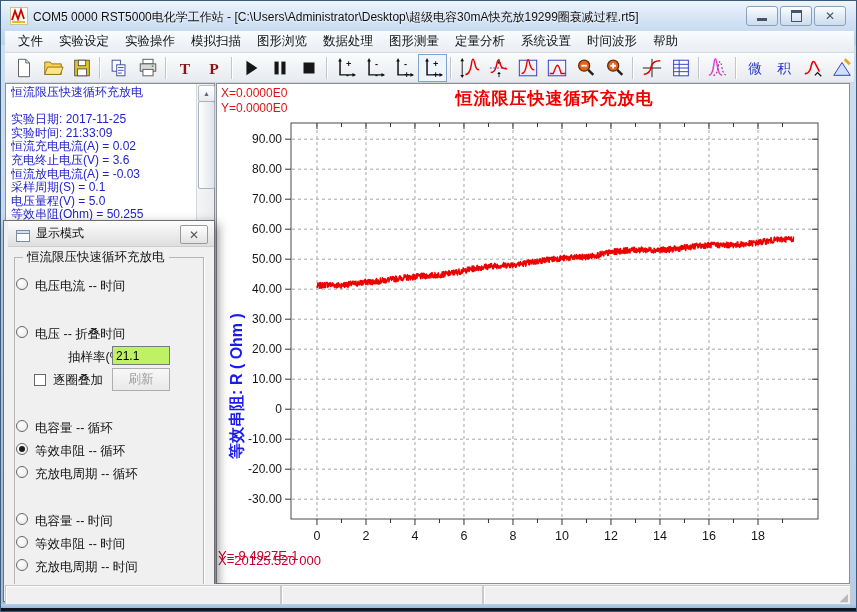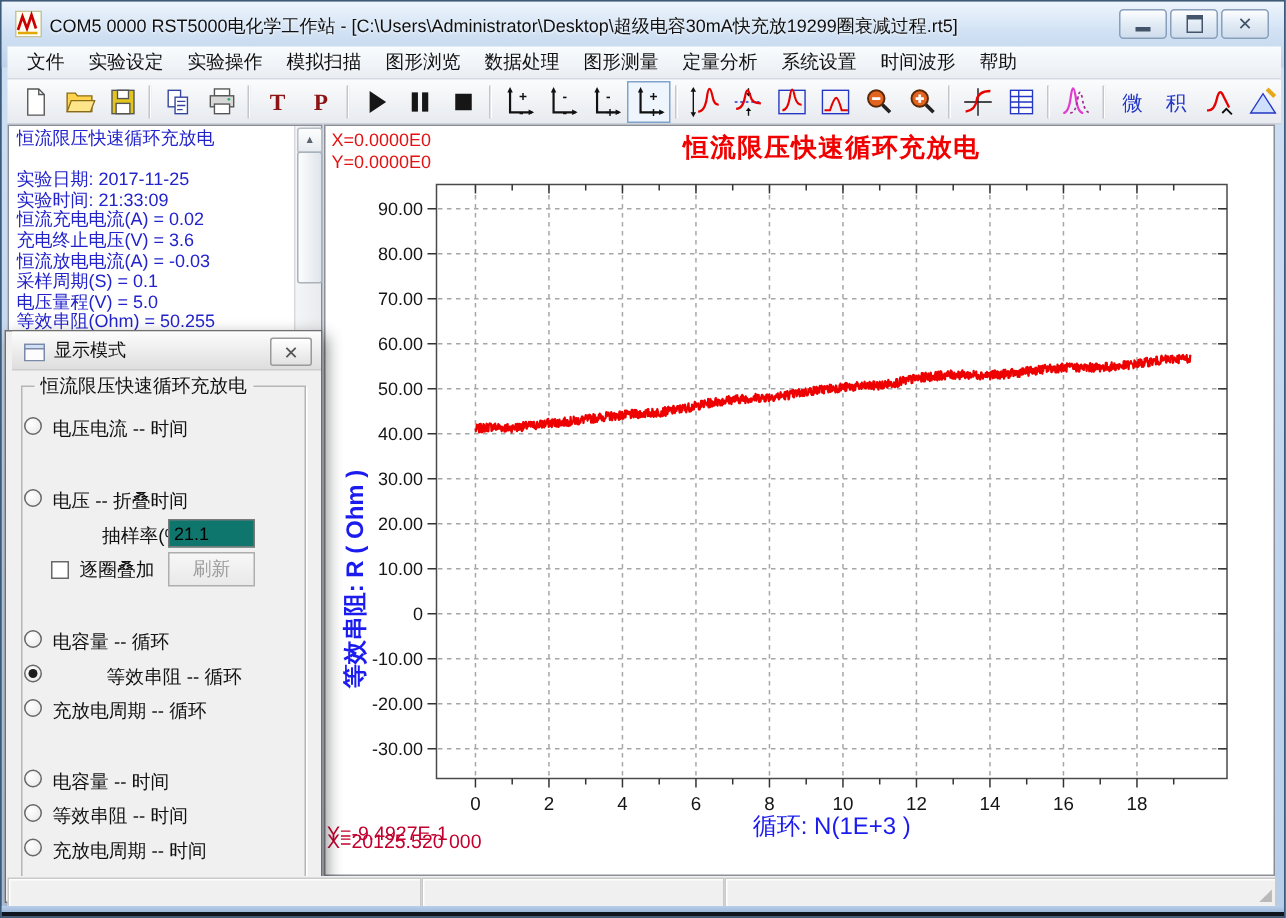--- a/index.html
+++ b/index.html
@@ -73,21 +73,21 @@
        border:1px solid #b5b5b5;box-shadow:1px 1px 0 #ffffff;}
   .gb-label{position:absolute;left:8px;top:-9px;background:#f0f0f0;padding:0 4px;font-size:12.5px;
        color:#111;white-space:nowrap;}
   .opt{position:absolute;left:12px;height:16px;display:flex;align-items:flex-start;
        font-size:12.5px;color:#111;white-space:nowrap;}
   .radio{width:12px;height:12px;border-radius:50%;border:1px solid #686868;box-sizing:border-box;
        background:radial-gradient(circle at 35% 35%,#ffffff,#e6e6e6);margin-right:7px;position:relative;flex:0 0 auto;}
   .radio.checked::after{content:"";position:absolute;left:2px;top:2px;width:6px;height:6px;border-radius:50%;background:#1c1c1c;}
   .samp-label{position:absolute;left:28px;top:128px;font-size:12.5px;color:#111;margin-left:36px;}
   .samp-input{position:absolute;left:108px;top:125px;width:58px;height:19px;box-sizing:border-box;
-       border:1px solid #7a7a7a;background:#0f766e;font-size:12px;padding:1px 3px;font-family:"Liberation Sans",sans-serif;}
+       border:1px solid #7a7a7a;background:#bef264;font-size:12px;padding:1px 3px;font-family:"Liberation Sans",sans-serif;}
   .refresh-btn{position:absolute;left:108px;top:147px;width:58px;height:23px;box-sizing:border-box;
        border:1px solid #aeaeae;background:linear-gradient(#f7f7f7,#e9e9e9);color:#9d9d9d;
        font-size:12.5px;text-align:center;line-height:21px;}
   .chk-row{position:absolute;left:30px;top:151px;height:16px;display:flex;align-items:center;
        font-size:12.5px;color:#111;white-space:nowrap;}
   .checkbox{width:12px;height:12px;border:1px solid #686868;background:#fff;margin-right:7px;box-sizing:border-box;flex:0 0 auto;}
   
   .statusbar{position:absolute;left:4px;top:583px;width:845px;height:22px;background:#f0f0f0;}
   .pane{position:absolute;top:1px;height:18px;border:1px solid #c9c9c9;box-shadow:inset 1px 1px 0 rgba(255,255,255,.9);}
   .pane1{left:0;width:274px;} .pane2{left:276px;width:200px;} .pane3{left:478px;width:366px;}
@@ -455,21 +455,20 @@
         <line x1="516.4741980474198" y1="435" x2="516.4741980474198" y2="439" stroke="#333"></line>
         <line x1="516.4741980474198" y1="39" x2="516.4741980474198" y2="43" stroke="#333"></line>
         <line x1="565.4746629474663" y1="435" x2="565.4746629474663" y2="439" stroke="#333"></line>
         <line x1="565.4746629474663" y1="39" x2="565.4746629474663" y2="43" stroke="#333"></line>
         <polyline points="100.0,201.6 100.3,203.3 100.6,201.8 100.9,199.1 101.2,200.9 101.5,201.7 101.8,199.6 102.1,199.3 102.4,204.3 102.7,198.7 102.9,203.4 103.2,203.4 103.5,198.6 103.8,204.1 104.1,202.1 104.4,204.2 104.7,203.9 105.0,200.2 105.3,198.7 105.6,199.3 105.9,199.7 106.2,203.7 106.5,200.3 106.8,201.0 107.1,202.7 107.4,198.5 107.7,203.4 108.0,198.9 108.3,202.8 108.6,203.5 108.9,199.3 109.2,199.1 109.5,198.3 109.8,198.5 110.1,198.4 110.4,199.0 110.7,203.3 111.0,201.5 111.3,202.6 111.6,199.6 111.9,201.3 112.2,201.8 112.5,198.9 112.8,201.7 113.1,198.4 113.4,200.3 113.7,202.5 114.0,200.9 114.3,200.3 114.6,201.3 114.9,202.0 115.2,198.8 115.5,200.2 115.8,201.7 116.1,199.6 116.4,200.4 116.6,201.5 116.9,200.5 117.2,202.6 117.5,203.5 117.8,200.5 118.1,200.9 118.4,201.4 118.7,202.4 119.0,201.4 119.3,203.7 119.6,199.6 119.9,203.0 120.2,203.6 120.5,199.2 120.8,200.7 121.1,200.7 121.4,198.8 121.7,203.0 122.0,201.6 122.3,202.1 122.6,200.6 122.9,200.3 123.2,202.9 123.5,203.1 123.8,200.5 124.1,204.2 124.4,202.5 124.7,199.5 125.0,199.5 125.3,201.5 125.6,201.8 125.9,200.9 126.2,202.4 126.5,202.1 126.8,198.8 127.1,202.1 127.4,200.2 127.7,203.4 128.0,198.5 128.3,199.6 128.6,201.0 128.9,202.6 129.2,198.6 129.5,201.8 129.8,202.2 130.1,200.8 130.3,198.8 130.6,201.2 130.9,203.4 131.2,200.8 131.5,202.7 131.8,197.4 132.1,201.6 132.4,199.8 132.7,199.6 133.0,197.8 133.3,198.8 133.6,197.3 133.9,201.5 134.2,201.7 134.5,200.1 134.8,200.6 135.1,198.2 135.4,199.9 135.7,197.2 136.0,198.2 136.3,199.8 136.6,197.3 136.9,200.4 137.2,199.2 137.5,197.4 137.8,199.9 138.1,200.6 138.4,198.1 138.7,197.2 139.0,197.3 139.3,201.4 139.6,201.0 139.9,200.3 140.2,202.1 140.5,201.5 140.8,198.3 141.1,197.3 141.4,200.8 141.7,198.8 142.0,200.4 142.3,200.9 142.6,198.4 142.9,198.1 143.2,196.4 143.5,196.4 143.8,200.4 144.0,197.7 144.3,201.1 144.6,196.8 144.9,199.7 145.2,199.8 145.5,197.4 145.8,200.9 146.1,196.4 146.4,199.3 146.7,199.8 147.0,197.7 147.3,198.5 147.6,197.9 147.9,195.6 148.2,198.5 148.5,195.2 148.8,200.6 149.1,197.5 149.4,197.1 149.7,200.0 150.0,197.4 150.3,196.4 150.6,197.5 150.9,200.7 151.2,195.6 151.5,198.1 151.8,198.3 152.1,195.9 152.4,196.3 152.7,199.9 153.0,195.4 153.3,198.9 153.6,200.2 153.9,199.5 154.2,200.4 154.5,196.2 154.8,196.1 155.1,197.2 155.4,200.6 155.7,198.2 156.0,195.7 156.3,197.9 156.6,199.5 156.9,199.2 157.2,199.6 157.5,196.9 157.7,197.0 158.0,198.6 158.3,196.5 158.6,199.7 158.9,195.2 159.2,199.7 159.5,194.4 159.8,199.4 160.1,198.7 160.4,199.7 160.7,196.1 161.0,197.5 161.3,196.1 161.6,199.9 161.9,199.7 162.2,200.0 162.5,199.3 162.8,197.0 163.1,199.6 163.4,194.0 163.7,198.0 164.0,198.9 164.3,198.5 164.6,197.8 164.9,196.9 165.2,196.6 165.5,193.8 165.8,195.4 166.1,196.0 166.4,198.6 166.7,197.8 167.0,194.7 167.3,194.9 167.6,196.4 167.9,198.8 168.2,195.0 168.5,194.8 168.8,198.9 169.1,198.5 169.4,197.2 169.7,197.8 170.0,197.5 170.3,195.2 170.6,195.6 170.9,193.8 171.2,195.7 171.4,193.7 171.7,195.8 172.0,198.0 172.3,194.9 172.6,195.6 172.9,195.5 173.2,194.0 173.5,192.7 173.8,194.8 174.1,194.4 174.4,193.2 174.7,196.4 175.0,192.9 175.3,195.3 175.6,193.0 175.9,192.5 176.2,192.6 176.5,192.9 176.8,194.8 177.1,197.8 177.4,193.8 177.7,197.5 178.0,194.3 178.3,197.7 178.6,192.1 178.9,197.7 179.2,192.6 179.5,192.6 179.8,197.4 180.1,195.0 180.4,196.9 180.7,194.4 181.0,197.2 181.3,195.4 181.6,196.2 181.9,194.8 182.2,192.6 182.5,192.6 182.8,191.7 183.1,195.0 183.4,192.3 183.7,193.9 184.0,194.0 184.3,196.3 184.6,193.6 184.9,193.8 185.1,196.4 185.4,195.3 185.7,196.8 186.0,195.8 186.3,194.9 186.6,195.0 186.9,193.6 187.2,190.8 187.5,193.5 187.8,193.2 188.1,191.2 188.4,191.0 188.7,191.0 189.0,193.2 189.3,192.1 189.6,196.0 189.9,195.5 190.2,193.6 190.5,190.8 190.8,192.5 191.1,196.2 191.4,195.2 191.7,191.8 192.0,191.6 192.3,191.9 192.6,191.5 192.9,193.7 193.2,195.9 193.5,194.8 193.8,192.1 194.1,192.0 194.4,193.4 194.7,192.4 195.0,194.6 195.3,194.3 195.6,195.9 195.9,190.7 196.2,190.3 196.5,195.4 196.8,193.6 197.1,193.9 197.4,191.3 197.7,190.6 198.0,195.2 198.3,194.6 198.6,195.1 198.9,191.7 199.1,193.8 199.4,192.7 199.7,189.8 200.0,194.2 200.3,191.5 200.6,189.7 200.9,189.8 201.2,191.7 201.5,191.4 201.8,192.0 202.1,190.5 202.4,191.6 202.7,192.1 203.0,190.6 203.3,192.3 203.6,194.7 203.9,193.6 204.2,189.3 204.5,190.1 204.8,189.3 205.1,191.3 205.4,194.3 205.7,191.2 206.0,193.5 206.3,189.2 206.6,191.3 206.9,193.9 207.2,189.4 207.5,192.0 207.8,194.0 208.1,190.5 208.4,194.8 208.7,194.7 209.0,192.8 209.3,190.8 209.6,190.1 209.9,194.1 210.2,191.4 210.5,191.2 210.8,191.5 211.1,193.9 211.4,191.8 211.7,192.5 212.0,193.8 212.3,190.7 212.6,192.9 212.8,193.8 213.1,194.0 213.4,189.6 213.7,191.6 214.0,189.5 214.3,189.3 214.6,188.9 214.9,193.4 215.2,188.7 215.5,193.3 215.8,191.7 216.1,192.6 216.4,190.9 216.7,193.8 217.0,193.8 217.3,191.7 217.6,193.3 217.9,188.6 218.2,190.3 218.5,190.1 218.8,193.9 219.1,190.6 219.4,191.4 219.7,193.0 220.0,193.3 220.3,190.2 220.6,193.7 220.9,190.4 221.2,188.8 221.5,190.0 221.8,190.6 222.1,193.1 222.4,192.5 222.7,193.2 223.0,193.2 223.3,193.7 223.6,193.5 223.9,190.3 224.2,193.0 224.5,190.9 224.8,193.4 225.1,188.1 225.4,192.6 225.7,191.5 226.0,192.8 226.3,187.4 226.5,188.8 226.8,193.2 227.1,190.6 227.4,188.2 227.7,192.1 228.0,191.9 228.3,187.5 228.6,187.2 228.9,190.1 229.2,188.4 229.5,189.3 229.8,187.9 230.1,188.8 230.4,188.7 230.7,190.6 231.0,187.9 231.3,191.7 231.6,190.4 231.9,186.6 232.2,186.9 232.5,190.7 232.8,191.4 233.1,190.4 233.4,188.9 233.7,188.0 234.0,189.9 234.3,188.1 234.6,186.7 234.9,188.4 235.2,186.7 235.5,187.8 235.8,189.0 236.1,191.0 236.4,186.3 236.7,189.3 237.0,189.7 237.3,190.8 237.6,189.8 237.9,186.9 238.2,186.0 238.5,187.8 238.8,187.4 239.1,186.5 239.4,189.6 239.7,185.8 240.0,187.7 240.2,188.5 240.5,190.9 240.8,189.4 241.1,187.7 241.4,188.5 241.7,186.6 242.0,184.9 242.3,188.7 242.6,190.4 242.9,188.1 243.2,190.3 243.5,188.6 243.8,189.9 244.1,189.3 244.4,185.7 244.7,189.1 245.0,189.0 245.3,186.3 245.6,188.9 245.9,186.0 246.2,183.9 246.5,184.2 246.8,185.2 247.1,187.3 247.4,185.8 247.7,185.3 248.0,185.4 248.3,185.2 248.6,184.9 248.9,189.0 249.2,188.8 249.5,188.9 249.8,186.7 250.1,187.4 250.4,183.2 250.7,187.1 251.0,183.2 251.3,183.3 251.6,186.4 251.9,184.6 252.2,187.4 252.5,186.5 252.8,182.9 253.1,184.0 253.4,184.9 253.7,184.4 253.9,185.0 254.2,185.7 254.5,186.3 254.8,185.9 255.1,181.9 255.4,187.6 255.7,185.3 256.0,183.1 256.3,187.5 256.6,182.0 256.9,183.2 257.2,183.1 257.5,185.0 257.8,187.0 258.1,183.7 258.4,184.6 258.7,186.5 259.0,184.3 259.3,186.2 259.6,185.5 259.9,182.0 260.2,181.4 260.5,185.1 260.8,185.9 261.1,185.5 261.4,186.4 261.7,182.4 262.0,183.1 262.3,182.6 262.6,184.6 262.9,183.2 263.2,186.3 263.5,183.5 263.8,183.0 264.1,184.2 264.4,186.3 264.7,181.9 265.0,183.8 265.3,185.3 265.6,183.8 265.9,183.1 266.2,184.1 266.5,185.0 266.8,183.9 267.1,183.7 267.4,181.5 267.6,180.6 267.9,181.8 268.2,183.0 268.5,183.8 268.8,180.1 269.1,185.0 269.4,184.6 269.7,181.0 270.0,182.2 270.3,181.4 270.6,185.4 270.9,184.0 271.2,181.4 271.5,183.5 271.8,180.7 272.1,181.6 272.4,180.4 272.7,183.8 273.0,182.2 273.3,183.2 273.6,179.7 273.9,180.3 274.2,181.1 274.5,179.5 274.8,182.9 275.1,181.3 275.4,182.4 275.7,184.7 276.0,184.0 276.3,184.8 276.6,182.5 276.9,180.5 277.2,181.0 277.5,183.1 277.8,179.3 278.1,180.2 278.4,180.0 278.7,183.3 279.0,182.5 279.3,181.2 279.6,181.0 279.9,184.8 280.2,180.2 280.5,182.2 280.8,183.0 281.1,181.4 281.3,182.9 281.6,183.9 281.9,184.4 282.2,182.7 282.5,182.1 282.8,182.3 283.1,183.6 283.4,183.9 283.7,181.6 284.0,183.8 284.3,182.6 284.6,182.1 284.9,182.2 285.2,182.0 285.5,180.3 285.8,181.9 286.1,182.9 286.4,180.0 286.7,178.6 287.0,179.7 287.3,183.1 287.6,181.0 287.9,181.8 288.2,179.2 288.5,180.4 288.8,179.4 289.1,184.0 289.4,183.0 289.7,183.8 290.0,183.5 290.3,181.3 290.6,180.3 290.9,179.3 291.2,179.3 291.5,181.8 291.8,181.0 292.1,181.1 292.4,180.3 292.7,183.6 293.0,182.7 293.3,183.6 293.6,183.0 293.9,179.3 294.2,180.9 294.5,179.0 294.8,179.7 295.0,180.6 295.3,182.2 295.6,183.4 295.9,179.1 296.2,182.0 296.5,181.5 296.8,182.4 297.1,180.7 297.4,181.2 297.7,179.5 298.0,181.3 298.3,181.0 298.6,183.3 298.9,183.3 299.2,180.7 299.5,182.2 299.8,180.0 300.1,180.2 300.4,180.8 300.7,179.0 301.0,179.4 301.3,180.8 301.6,178.2 301.9,180.1 302.2,182.2 302.5,179.5 302.8,181.5 303.1,179.6 303.4,177.5 303.7,179.7 304.0,180.7 304.3,179.0 304.6,179.1 304.9,180.3 305.2,179.6 305.5,179.0 305.8,181.8 306.1,177.5 306.4,182.3 306.7,177.3 307.0,177.3 307.3,180.1 307.6,178.1 307.9,176.8 308.2,179.4 308.5,180.0 308.7,182.2 309.0,181.7 309.3,179.5 309.6,177.0 309.9,178.2 310.2,176.6 310.5,176.4 310.8,176.4 311.1,178.3 311.4,176.1 311.7,180.5 312.0,176.0 312.3,180.9 312.6,176.7 312.9,176.7 313.2,178.1 313.5,176.3 313.8,177.0 314.1,180.1 314.4,179.0 314.7,176.3 315.0,177.3 315.3,178.8 315.6,175.5 315.9,177.3 316.2,180.2 316.5,179.9 316.8,176.9 317.1,178.1 317.4,179.7 317.7,176.0 318.0,178.9 318.3,180.0 318.6,175.8 318.9,176.3 319.2,179.9 319.5,178.4 319.8,178.6 320.1,175.0 320.4,178.8 320.7,178.4 321.0,179.6 321.3,179.5 321.6,179.1 321.9,176.0 322.2,175.6 322.4,177.6 322.7,176.2 323.0,174.7 323.3,176.9 323.6,175.0 323.9,178.8 324.2,179.3 324.5,179.3 324.8,177.6 325.1,179.3 325.4,173.9 325.7,174.0 326.0,178.1 326.3,177.8 326.6,177.2 326.9,174.5 327.2,173.9 327.5,175.4 327.8,178.6 328.1,176.6 328.4,174.5 328.7,175.8 329.0,177.7 329.3,177.6 329.6,173.2 329.9,173.9 330.2,173.6 330.5,173.6 330.8,173.2 331.1,177.7 331.4,176.9 331.7,174.1 332.0,176.4 332.3,178.3 332.6,173.4 332.9,173.7 333.2,174.7 333.5,175.3 333.8,173.7 334.1,174.1 334.4,173.2 334.7,174.0 335.0,176.7 335.3,177.6 335.6,177.0 335.9,173.8 336.2,172.5 336.4,175.7 336.7,177.2 337.0,172.6 337.3,174.9 337.6,176.8 337.9,174.2 338.2,174.7 338.5,173.6 338.8,176.0 339.1,175.2 339.4,175.0 339.7,176.5 340.0,177.6 340.3,173.0 340.6,173.4 340.9,177.1 341.2,175.7 341.5,177.5 341.8,175.3 342.1,176.5 342.4,177.2 342.7,172.7 343.0,176.1 343.3,171.8 343.6,176.3 343.9,173.0 344.2,175.2 344.5,174.3 344.8,172.4 345.1,173.8 345.4,175.4 345.7,175.1 346.0,172.5 346.3,171.8 346.6,176.7 346.9,171.3 347.2,176.4 347.5,171.4 347.8,173.5 348.1,172.9 348.4,172.7 348.7,174.3 349.0,173.3 349.3,172.0 349.6,175.8 349.9,173.2 350.1,175.8 350.4,172.6 350.7,173.4 351.0,172.6 351.3,174.5 351.6,175.4 351.9,176.5 352.2,174.2 352.5,172.7 352.8,174.5 353.1,176.0 353.4,172.0 353.7,172.3 354.0,173.5 354.3,170.8 354.6,171.3 354.9,171.7 355.2,173.7 355.5,173.9 355.8,175.3 356.1,173.6 356.4,174.5 356.7,172.1 357.0,173.3 357.3,175.2 357.6,171.1 357.9,173.4 358.2,173.4 358.5,174.0 358.8,173.7 359.1,172.2 359.4,170.5 359.7,174.8 360.0,171.8 360.3,175.0 360.6,172.6 360.9,172.2 361.2,171.3 361.5,173.7 361.8,173.9 362.1,175.1 362.4,173.4 362.7,170.6 363.0,175.0 363.3,174.8 363.6,171.2 363.8,171.9 364.1,175.2 364.4,174.4 364.7,173.5 365.0,172.5 365.3,170.2 365.6,175.7 365.9,170.4 366.2,173.4 366.5,173.7 366.8,173.6 367.1,174.2 367.4,174.3 367.7,170.8 368.0,173.4 368.3,172.5 368.6,175.7 368.9,173.0 369.2,171.2 369.5,170.5 369.8,171.6 370.1,173.1 370.4,174.9 370.7,173.0 371.0,171.0 371.3,170.3 371.6,175.0 371.9,171.7 372.2,174.7 372.5,173.1 372.8,173.4 373.1,170.1 373.4,172.6 373.7,171.7 374.0,170.8 374.3,174.2 374.6,174.5 374.9,171.9 375.2,169.3 375.5,173.3 375.8,173.2 376.1,172.9 376.4,170.6 376.7,171.0 377.0,170.6 377.3,172.0 377.5,173.9 377.8,173.8 378.1,173.5 378.4,173.5 378.7,172.3 379.0,170.9 379.3,173.9 379.6,174.2 379.9,173.8 380.2,173.3 380.5,168.8 380.8,172.9 381.1,168.8 381.4,173.9 381.7,171.7 382.0,173.6 382.3,173.0 382.6,172.3 382.9,169.2 383.2,167.6 383.5,170.1 383.8,172.6 384.1,169.4 384.4,170.2 384.7,168.7 385.0,167.3 385.3,171.1 385.6,170.3 385.9,168.8 386.2,167.9 386.5,168.1 386.8,172.0 387.1,168.9 387.4,168.1 387.7,167.8 388.0,167.9 388.3,167.8 388.6,170.1 388.9,166.8 389.2,168.4 389.5,168.4 389.8,166.6 390.1,168.9 390.4,166.9 390.7,171.4 391.0,169.3 391.2,171.3 391.5,168.6 391.8,165.9 392.1,167.4 392.4,166.3 392.7,167.5 393.0,169.6 393.3,168.2 393.6,169.3 393.9,166.5 394.2,167.8 394.5,167.6 394.8,167.2 395.1,169.5 395.4,166.2 395.7,168.7 396.0,166.9 396.3,168.1 396.6,167.0 396.9,167.5 397.2,170.4 397.5,164.8 397.8,169.2 398.1,164.8 398.4,167.9 398.7,170.3 399.0,165.1 399.3,169.1 399.6,170.3 399.9,168.0 400.2,164.5 400.5,168.0 400.8,165.5 401.1,167.3 401.4,169.0 401.7,169.0 402.0,165.0 402.3,168.8 402.6,169.4 402.9,170.0 403.2,165.6 403.5,164.5 403.8,166.9 404.1,169.5 404.4,167.0 404.7,166.7 404.9,168.6 405.2,167.0 405.5,166.5 405.8,168.9 406.1,169.2 406.4,165.7 406.7,164.2 407.0,164.0 407.3,169.1 407.6,167.5 407.9,169.6 408.2,166.7 408.5,163.8 408.8,166.2 409.1,167.5 409.4,169.1 409.7,166.9 410.0,163.5 410.3,163.7 410.6,164.0 410.9,169.1 411.2,165.6 411.5,166.1 411.8,168.0 412.1,167.1 412.4,168.2 412.7,165.1 413.0,168.9 413.3,165.9 413.6,165.7 413.9,166.6 414.2,164.4 414.5,164.6 414.8,166.8 415.1,163.5 415.4,164.5 415.7,165.9 416.0,166.5 416.3,165.9 416.6,167.8 416.9,163.0 417.2,167.4 417.5,163.6 417.8,168.3 418.1,167.4 418.4,166.2 418.6,168.5 418.9,165.7 419.2,164.4 419.5,167.1 419.8,168.5 420.1,167.7 420.4,166.1 420.7,165.2 421.0,167.1 421.3,166.3 421.6,167.4 421.9,163.7 422.2,166.3 422.5,167.6 422.8,168.8 423.1,164.2 423.4,167.0 423.7,165.9 424.0,167.2 424.3,164.0 424.6,162.9 424.9,166.5 425.2,166.8 425.5,164.8 425.8,164.0 426.1,166.1 426.4,168.1 426.7,167.5 427.0,165.8 427.3,165.3 427.6,164.4 427.9,167.6 428.2,164.1 428.5,167.0 428.8,168.6 429.1,164.8 429.4,165.6 429.7,164.6 430.0,166.8 430.3,167.8 430.6,165.5 430.9,167.1 431.2,166.4 431.5,166.9 431.8,167.1 432.1,163.3 432.3,166.0 432.6,166.2 432.9,166.0 433.2,166.3 433.5,164.6 433.8,163.7 434.1,167.7 434.4,168.4 434.7,168.6 435.0,168.4 435.3,165.9 435.6,167.3 435.9,168.1 436.2,167.0 436.5,169.0 436.8,168.0 437.1,164.3 437.4,164.5 437.7,167.4 438.0,167.6 438.3,168.4 438.6,165.8 438.9,166.0 439.2,166.1 439.5,166.5 439.8,167.3 440.1,164.7 440.4,165.7 440.7,167.3 441.0,164.0 441.3,167.4 441.6,166.5 441.9,164.8 442.2,166.5 442.5,164.6 442.8,164.7 443.1,169.0 443.4,164.6 443.7,163.9 444.0,167.1 444.3,166.6 444.6,163.4 444.9,168.2 445.2,163.2 445.5,164.3 445.8,164.3 446.0,167.8 446.3,162.9 446.6,165.9 446.9,165.5 447.2,167.5 447.5,164.3 447.8,163.6 448.1,168.2 448.4,163.9 448.7,163.9 449.0,168.1 449.3,166.7 449.6,168.4 449.9,165.3 450.2,164.2 450.5,163.6 450.8,167.3 451.1,165.7 451.4,165.9 451.7,165.7 452.0,162.6 452.3,168.4 452.6,165.4 452.9,163.8 453.2,162.5 453.5,166.9 453.8,163.8 454.1,165.7 454.4,163.8 454.7,165.9 455.0,163.4 455.3,168.0 455.6,164.1 455.9,167.7 456.2,163.7 456.5,164.2 456.8,166.6 457.1,162.7 457.4,162.1 457.7,161.9 458.0,162.9 458.3,163.0 458.6,166.8 458.9,166.4 459.2,163.2 459.5,163.4 459.8,164.8 460.0,166.0 460.3,163.3 460.6,164.0 460.9,163.7 461.2,164.1 461.5,167.2 461.8,163.3 462.1,163.6 462.4,166.0 462.7,167.3 463.0,162.8 463.3,162.4 463.6,164.6 463.9,164.0 464.2,165.8 464.5,161.5 464.8,161.5 465.1,165.5 465.4,161.7 465.7,163.2 466.0,163.2 466.3,164.9 466.6,165.1 466.9,165.0 467.2,161.0 467.5,161.2 467.8,160.7 468.1,164.4 468.4,165.0 468.7,166.5 469.0,163.8 469.3,161.0 469.6,164.0 469.9,163.3 470.2,160.6 470.5,162.4 470.8,164.6 471.1,163.8 471.4,165.1 471.7,161.9 472.0,162.9 472.3,163.4 472.6,164.6 472.9,164.9 473.2,161.3 473.5,165.7 473.7,161.1 474.0,165.5 474.3,163.4 474.6,164.1 474.9,162.6 475.2,161.8 475.5,159.9 475.8,161.0 476.1,163.2 476.4,164.7 476.7,164.2 477.0,160.1 477.3,160.6 477.6,162.0 477.9,165.1 478.2,159.7 478.5,163.3 478.8,160.0 479.1,160.8 479.4,160.9 479.7,159.3 480.0,161.4 480.3,160.5 480.6,160.6 480.9,163.9 481.2,163.0 481.5,160.2 481.8,163.3 482.1,162.5 482.4,161.9 482.7,161.1 483.0,159.1 483.3,161.7 483.6,160.2 483.9,164.1 484.2,162.6 484.5,163.8 484.8,161.1 485.1,160.4 485.4,162.7 485.7,160.5 486.0,160.7 486.3,160.3 486.6,164.2 486.9,162.3 487.2,161.3 487.4,164.3 487.7,162.3 488.0,159.1 488.3,159.8 488.6,164.2 488.9,162.4 489.2,160.8 489.5,160.1 489.8,162.8 490.1,162.0 490.4,159.1 490.7,163.8 491.0,158.4 491.3,158.6 491.6,160.8 491.9,161.7 492.2,163.2 492.5,159.9 492.8,159.7 493.1,159.4 493.4,159.7 493.7,163.0 494.0,163.8 494.3,158.2 494.6,159.8 494.9,160.2 495.2,159.7 495.5,160.1 495.8,158.6 496.1,158.3 496.4,160.5 496.7,159.0 497.0,158.9 497.3,158.8 497.6,158.5 497.9,160.1 498.2,159.5 498.5,161.9 498.8,159.5 499.1,162.0 499.4,158.9 499.7,160.4 500.0,161.2 500.3,162.3 500.6,163.6 500.9,158.4 501.1,161.6 501.4,162.2 501.7,159.3 502.0,163.0 502.3,163.8 502.6,163.5 502.9,160.0 503.2,161.6 503.5,159.4 503.8,159.1 504.1,159.6 504.4,160.1 504.7,162.0 505.0,162.2 505.3,160.4 505.6,162.6 505.9,159.1 506.2,159.0 506.5,159.2 506.8,160.4 507.1,159.4 507.4,163.2 507.7,159.5 508.0,159.8 508.3,161.0 508.6,160.1 508.9,161.5 509.2,163.5 509.5,158.8 509.8,158.1 510.1,163.3 510.4,160.3 510.7,163.8 511.0,161.2 511.3,158.8 511.6,163.0 511.9,162.1 512.2,163.8 512.5,162.9 512.8,159.2 513.1,159.1 513.4,162.5 513.7,158.4 514.0,161.3 514.3,158.6 514.6,160.2 514.8,162.1 515.1,160.6 515.4,159.5 515.7,160.5 516.0,159.2 516.3,163.7 516.6,161.3 516.9,162.3 517.2,160.1 517.5,161.4 517.8,160.1 518.1,161.5 518.4,159.5 518.7,160.8 519.0,163.3 519.3,162.9 519.6,161.5 519.9,160.6 520.2,157.9 520.5,162.4 520.8,157.9 521.1,161.1 521.4,162.4 521.7,161.8 522.0,160.7 522.3,160.8 522.6,163.5 522.9,162.9 523.2,160.6 523.5,159.2 523.8,162.7 524.1,157.6 524.4,162.1 524.7,159.2 525.0,159.3 525.3,161.7 525.6,161.7 525.9,158.2 526.2,159.6 526.5,162.8 526.8,162.7 527.1,160.1 527.4,159.3 527.7,161.3 528.0,160.1 528.3,159.0 528.5,159.0 528.8,162.1 529.1,160.4 529.4,158.8 529.7,159.8 530.0,159.5 530.3,159.6 530.6,161.0 530.9,160.2 531.2,159.8 531.5,160.0 531.8,161.7 532.1,157.0 532.4,161.8 532.7,156.7 533.0,158.6 533.3,157.1 533.6,161.3 533.9,160.5 534.2,159.4 534.5,156.9 534.8,157.5 535.1,156.9 535.4,162.1 535.7,158.1 536.0,158.4 536.3,158.4 536.6,157.9 536.9,156.8 537.2,158.1 537.5,158.3 537.8,158.4 538.1,159.0 538.4,159.5 538.7,161.5 539.0,160.5 539.3,156.3 539.6,156.9 539.9,160.1 540.2,160.3 540.5,159.7 540.8,157.5 541.1,157.5 541.4,160.7 541.7,160.5 542.0,155.9 542.2,156.5 542.5,159.7 542.8,157.4 543.1,155.6 543.4,157.6 543.7,159.1 544.0,156.0 544.3,160.6 544.6,159.5 544.9,157.6 545.2,160.5 545.5,158.5 545.8,159.6 546.1,155.3 546.4,157.9 546.7,156.6 547.0,154.8 547.3,155.7 547.6,154.6 547.9,156.3 548.2,157.2 548.5,160.3 548.8,160.2 549.1,156.8 549.4,160.1 549.7,155.3 550.0,157.2 550.3,154.9 550.6,155.8 550.9,157.8 551.2,159.3 551.5,158.0 551.8,155.7 552.1,155.4 552.4,155.4 552.7,155.7 553.0,156.6 553.3,156.4 553.6,158.9 553.9,153.8 554.2,153.7 554.5,156.6 554.8,158.6 555.1,157.1 555.4,158.6 555.7,159.1 555.9,158.7 556.2,158.7 556.5,158.4 556.8,157.8 557.1,153.7 557.4,153.1 557.7,156.5 558.0,156.1 558.3,154.4 558.6,156.3 558.9,154.6 559.2,155.7 559.5,155.5 559.8,154.5 560.1,153.0 560.4,157.7 560.7,157.2 561.0,153.8 561.3,155.3 561.6,153.6 561.9,156.6 562.2,155.1 562.5,156.7 562.8,154.7 563.1,157.6 563.4,153.5 563.7,153.4 564.0,153.8 564.3,153.6 564.6,153.1 564.9,157.9 565.2,157.3 565.5,154.7 565.8,155.1 566.1,154.3 566.4,155.5 566.7,155.7 567.0,157.0 567.3,157.3 567.6,157.1 567.9,153.2 568.2,153.8 568.5,158.0 568.8,158.1 569.1,152.7 569.4,153.5 569.6,155.2 569.9,154.3 570.2,154.0 570.5,154.1 570.8,155.4 571.1,153.2 571.4,152.9 571.7,152.7 572.0,154.8 572.3,155.5 572.6,155.4 572.9,153.7 573.2,155.9 573.5,155.2 573.8,154.1 574.1,152.8 574.4,156.3 574.7,157.7 575.0,155.3 575.3,156.6 575.6,155.7 575.9,157.3 576.2,157.2 576.5,152.5 " fill="none" stroke="#ee0000" stroke-width="1.5" stroke-linejoin="round"></polyline>
       </svg>
     <div class="readout ro-top ro-tx">X=0.0000E0</div>
     <div class="readout ro-top ro-ty">Y=0.0000E0</div>
     <div class="chart-title">恒流限压快速循环充放电</div>
     <div class="ylabel">等效串阻:  R ( Ohm )</div>
-    <div class="xlabel">循环: N(1E+3 )</div>
     <div class="readout ro-bottom ro-bx">X=20125.520 000</div>
     <div class="readout ro-bottom ro-by">Y=-9.4927E-1</div>
   </div>
 
   <div class="dialog">
     <div class="dlg-title">
       <span class="dlg-icon">
         <svg width="14" height="12" viewBox="0 0 14 12">
           <rect x="0.5" y="0.5" width="13" height="11" fill="#fdfdff" stroke="#7a8aa8"></rect>
           <rect x="0.5" y="0.5" width="13" height="3" fill="#cfe0f4" stroke="#7a8aa8"></rect>
@@ -498,21 +497,21 @@
     <div class="refresh-btn">刷新</div>
     <div class="chk-row">
       <span class="checkbox"></span>
       <span>逐圈叠加</span>
     </div>
 
     <div class="opt" style="top:199px;">
         <span class="radio"></span>
         <span>电容量 -- 循环</span>
       </div>
-    <div class="opt" style="top:222px;gap:36px;">
+    <div class="opt" style="top:222px;">
         <span class="radio checked"></span>
         <span>等效串阻 -- 循环</span>
       </div>
     <div class="opt" style="top:245px;">
         <span class="radio"></span>
         <span>充放电周期 -- 循环</span>
       </div>
     <div class="opt" style="top:292px;">
         <span class="radio"></span>
         <span>电容量 -- 时间</span>

